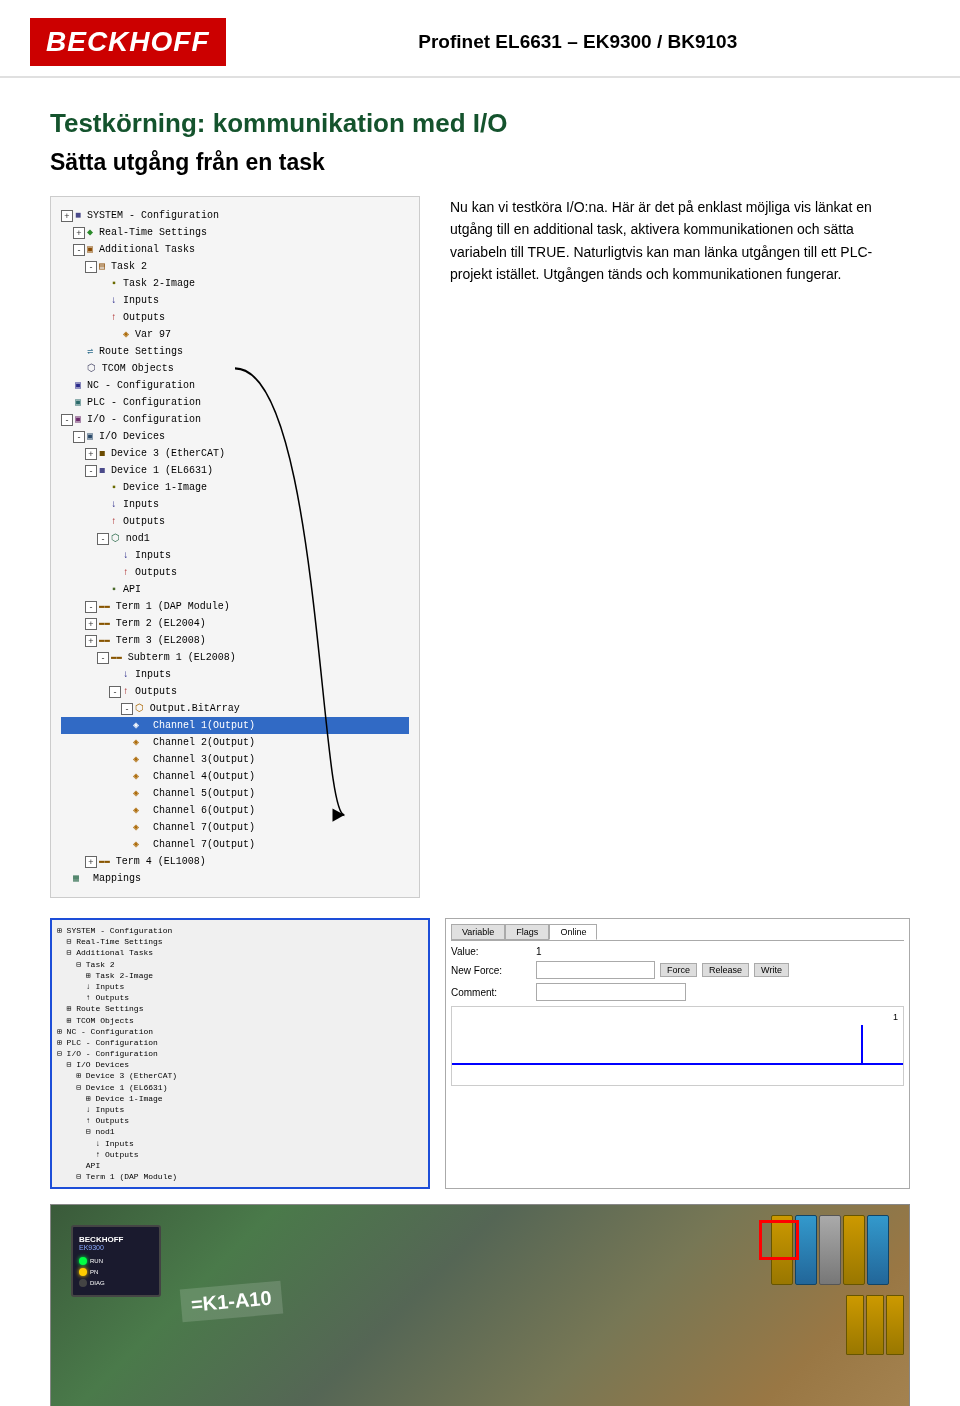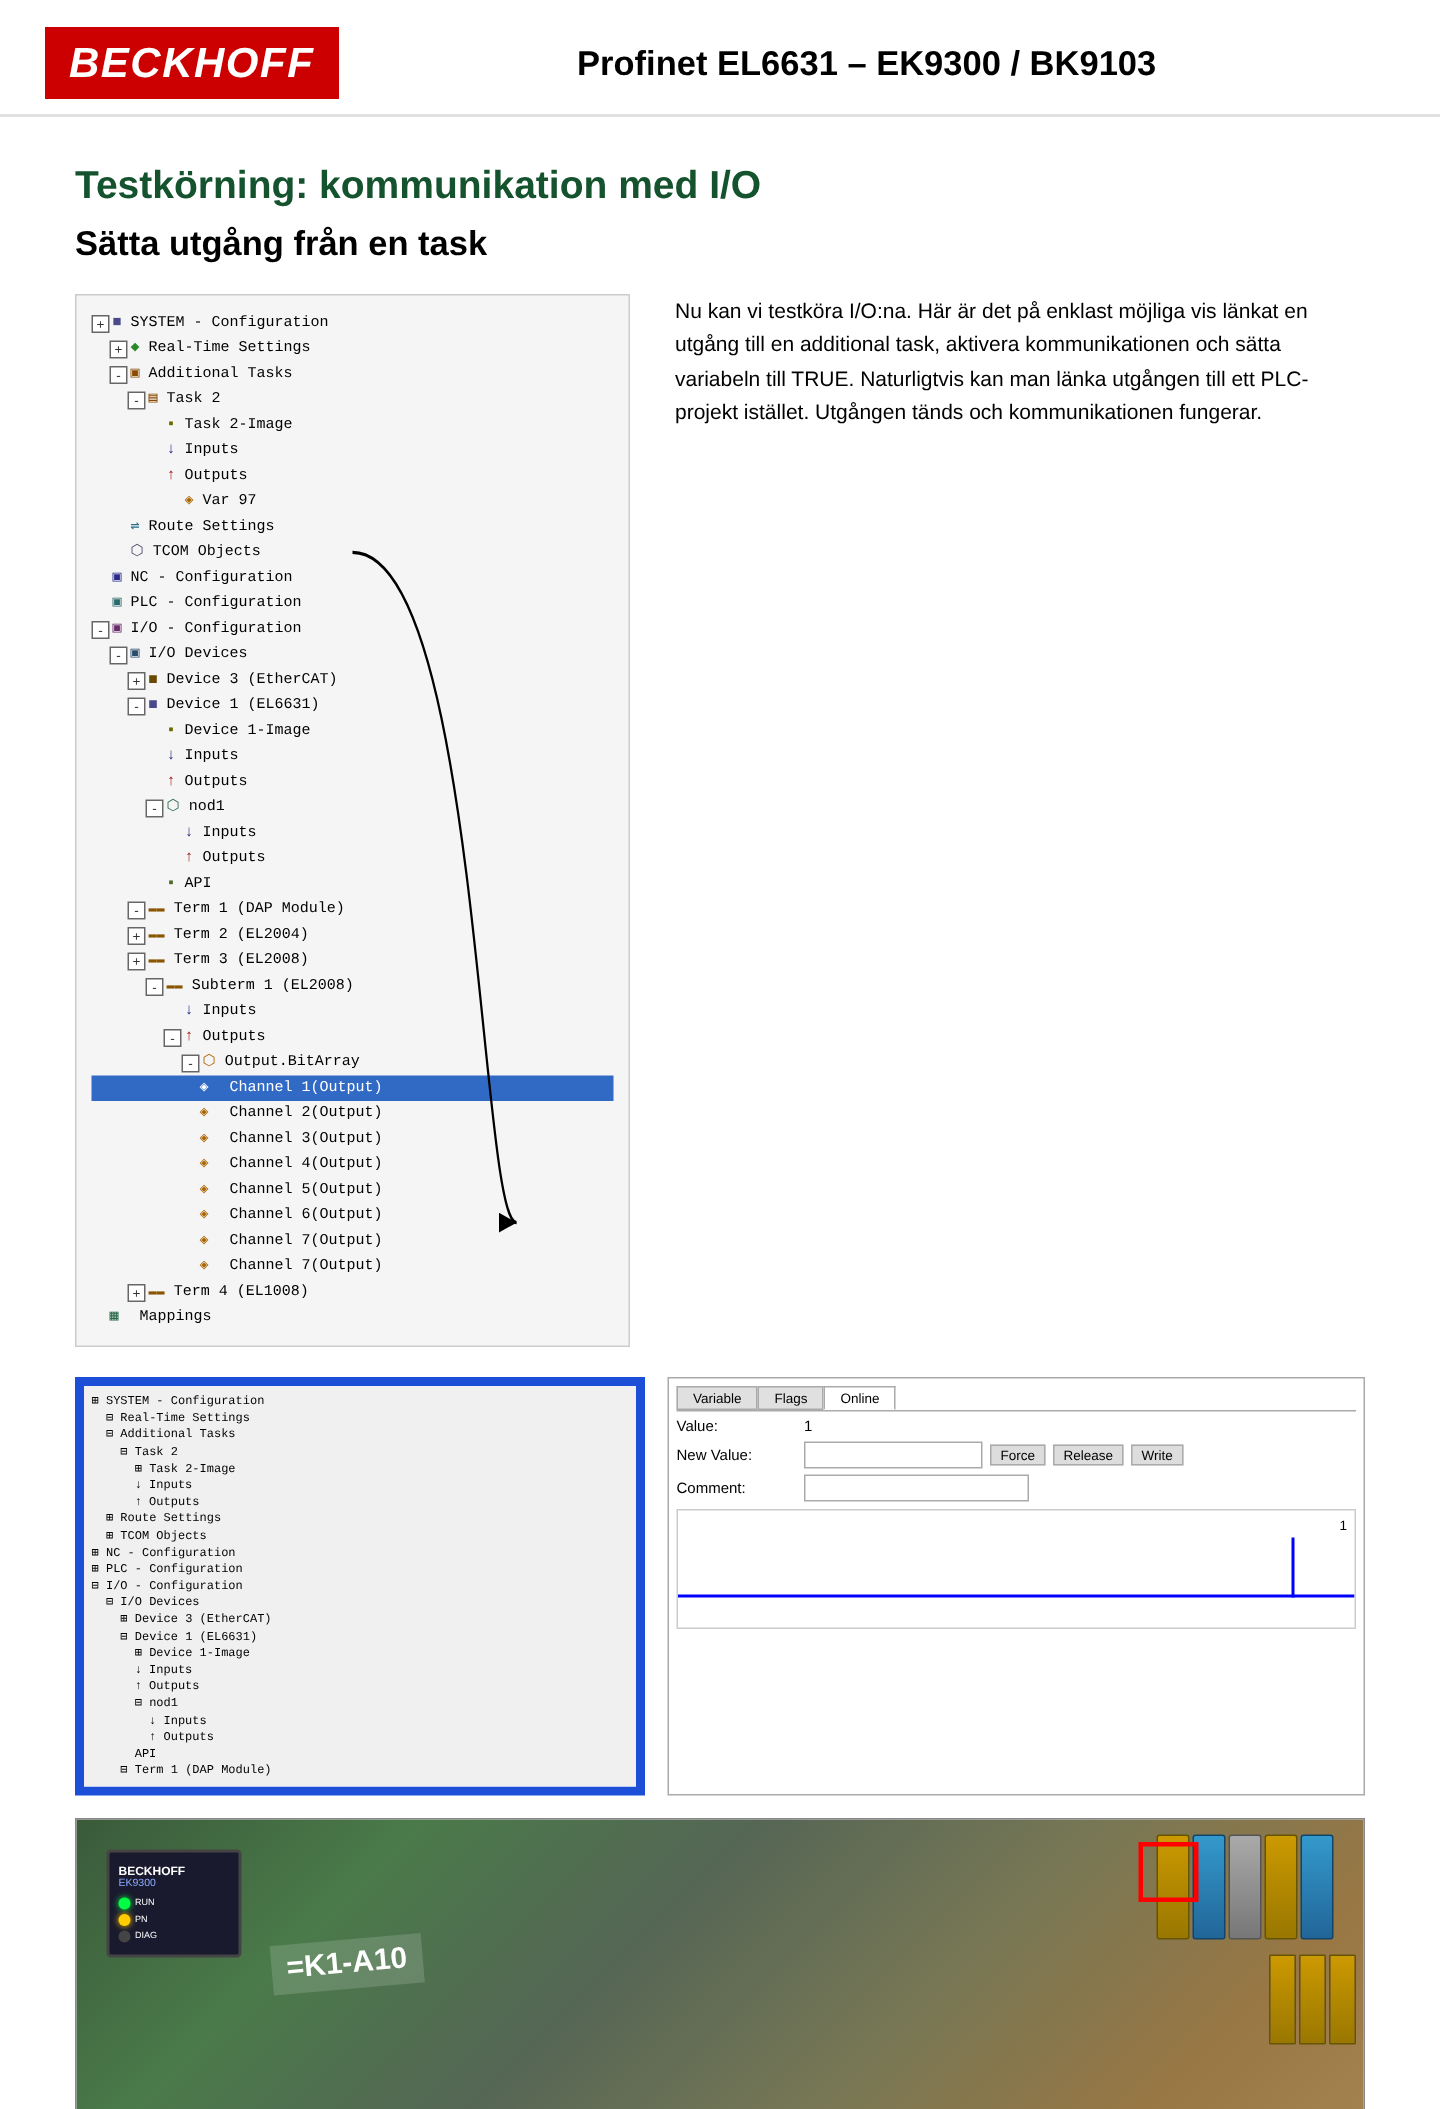--- a/index.html
+++ b/index.html
@@ -27,21 +27,21 @@
       color: white;
       font-size: 28px;
       font-weight: 900;
       padding: 8px 16px;
       letter-spacing: 1px;
       font-style: italic;
     }
     .header-title {
       flex: 1;
       text-align: center;
-      font-size: 23px;
+      font-size: 19px;
       font-weight: bold;
       color: #000;
     }
 
     
     .main-content {
       padding: 30px 50px;
     }
 
     .section-title {
@@ -481,21 +481,21 @@
       </div>
     </div>
 
     <div class="right-col">
       <p class="description-text">Nu kan vi testköra I/O:na. Här är det på enklast möjliga vis länkat en utgång till en additional task, aktivera kommunikationen och sätta variabeln till TRUE. Naturligtvis kan man länka utgången till ett PLC-projekt istället. Utgången tänds och kommunikationen fungerar.</p>
     </div>
   </div>
 
   <div style="display:flex; gap:15px; margin-top:10px;">
 
-    <div style="flex:0 0 380px; border:6px solid #1d4ed8;">
+    <div style="flex:0 0 380px; border:2px solid #1d4ed8;">
       <div class="small-tree">
         <div style="white-space:nowrap">⊞ SYSTEM - Configuration</div>
         <div style="white-space:nowrap">&nbsp; ⊟ Real-Time Settings</div>
         <div style="white-space:nowrap">&nbsp; ⊟ Additional Tasks</div>
         <div style="white-space:nowrap">&nbsp;&nbsp;&nbsp; ⊟ Task 2</div>
         <div style="white-space:nowrap">&nbsp;&nbsp;&nbsp;&nbsp;&nbsp; ⊞ Task 2-Image</div>
         <div style="white-space:nowrap">&nbsp;&nbsp;&nbsp;&nbsp;&nbsp; ↓ Inputs</div>
         <div style="white-space:nowrap">&nbsp;&nbsp;&nbsp;&nbsp;&nbsp; ↑ Outputs</div>
         <div style="white-space:nowrap">&nbsp; ⊞ Route Settings</div>
         <div style="white-space:nowrap">&nbsp; ⊞ TCOM Objects</div>
@@ -520,21 +520,21 @@
       <div class="var-tabs">
         <div class="var-tab">Variable</div>
         <div class="var-tab">Flags</div>
         <div class="var-tab active">Online</div>
       </div>
       <div class="var-row">
         <span class="var-label">Value:</span>
         <span>1</span>
       </div>
       <div class="var-row">
-        <span class="var-label">New Value:</span>
+        <span class="var-label">New Force:</span>
         <input class="var-input" type="text" value="" style="">
         <button class="var-btn">Force</button>
         <button class="var-btn">Release</button>
         <button class="var-btn">Write</button>
       </div>
       <div class="var-row">
         <span class="var-label">Comment:</span>
         <input class="var-input" type="text" style="min-width: 150px;" value="">
       </div>
 

